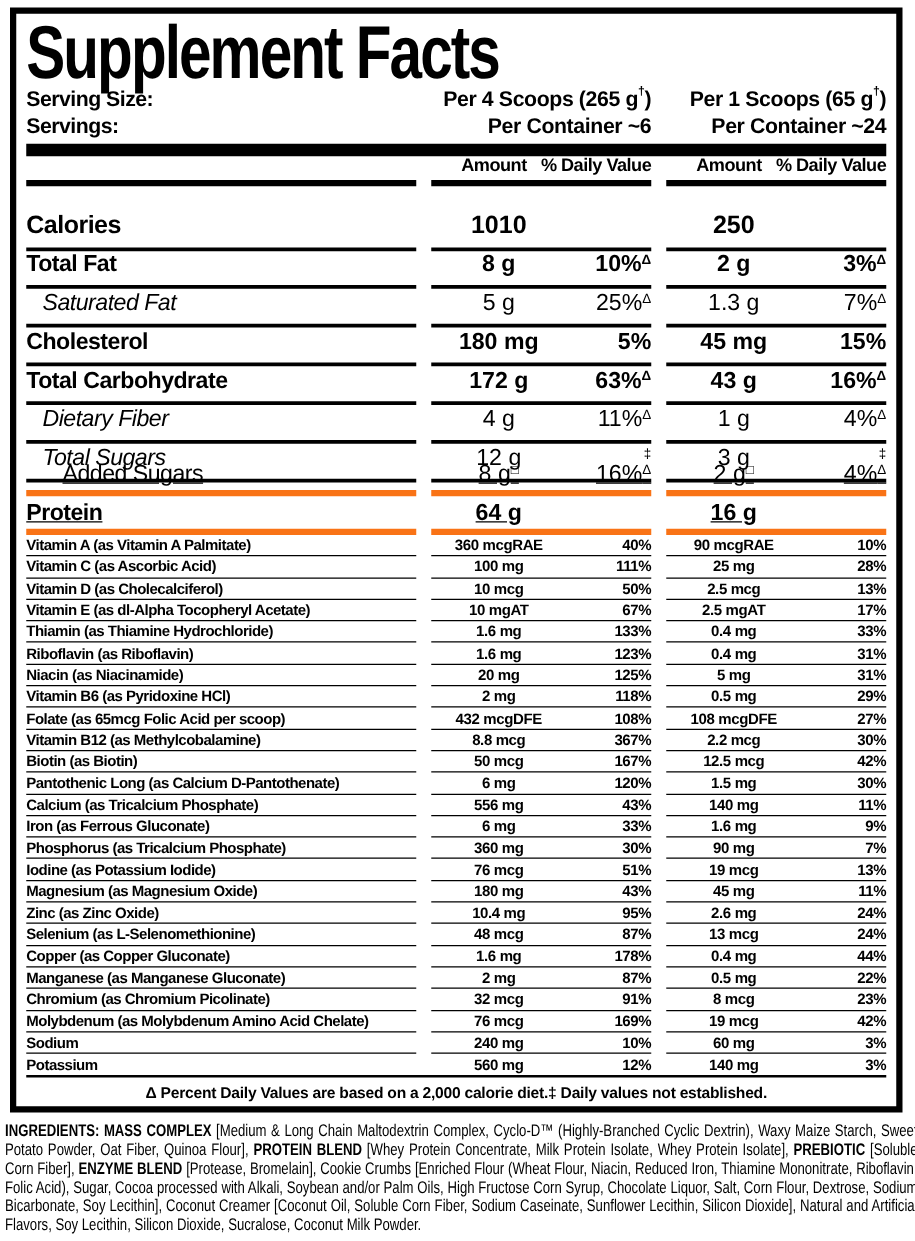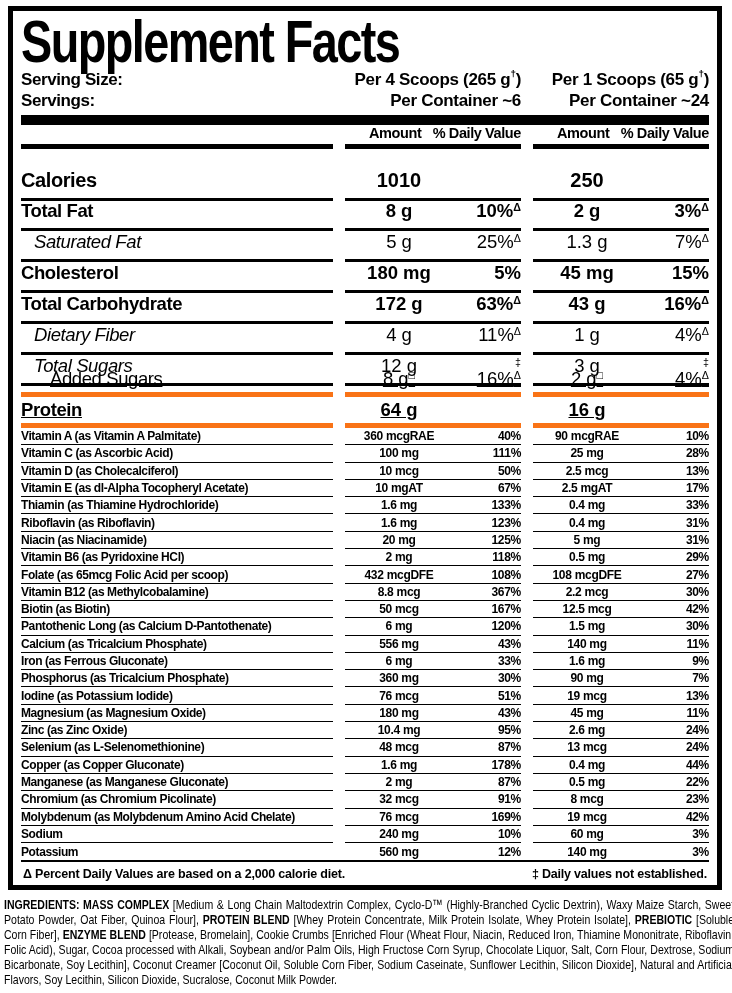--- a/index.html
+++ b/index.html
@@ -59,21 +59,21 @@
 
   
   .vit { height: 17.3px; font-size: 12px; font-weight: bold; letter-spacing: -0.3px; }
   .vit .seg { border-bottom: 1.5px solid #000; }
   #vit-rows .grid-row:last-child .seg { border-bottom: none; }
 
   sup { font-size: 58%; line-height: 0; position: relative; top: -0.55em; vertical-align: baseline; }
 
   .footnote {
     border-top: 2.5px solid #000;
-    display: flex; justify-content: space-between;
+    display: flex; justify-content: center;
     padding: 5px 2px 0 2px;
     font-size: 12.5px; font-weight: bold; letter-spacing: -0.2px;
   }
 
   .ingredients {
     margin: 8px 0 0 4px;
     width: 936px;
     transform: scaleX(0.78);
     transform-origin: 0 0;
     font-size: 13.5px;

